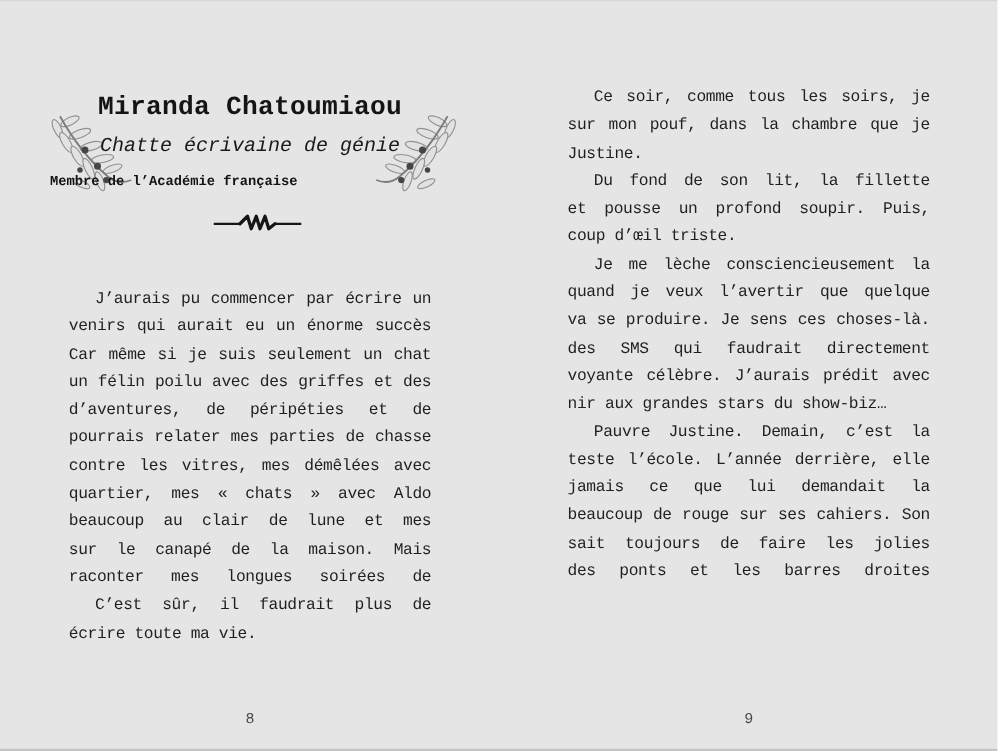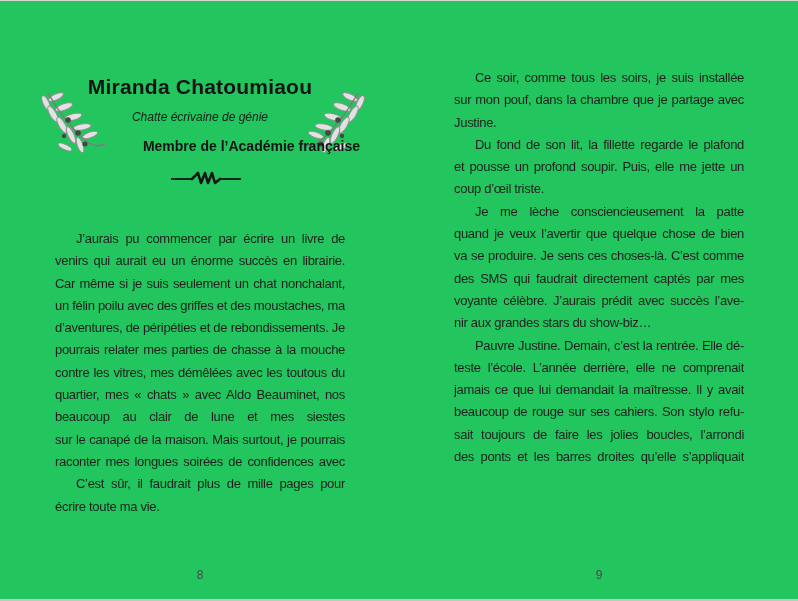--- a/index.html
+++ b/index.html
@@ -1,40 +1,40 @@
 <!DOCTYPE html>
 <html lang="fr"><head>
 <meta charset="utf-8">
 <style>
   html,body{margin:0;padding:0;background:#ffffff;}
   .screen{
     position:relative;
     width:798px;height:598px;
-    background:#22c55e;
+    background:#e5e5e5;
     border-top:1px solid #d6d6d6;
     border-bottom:2px solid #c2c6c8;
-    font-family:Liberation Sans, sans-serif;
+    font-family:Liberation Mono, monospace;
     color:#1f1f1f;
     overflow:hidden;
   }
   .abs{position:absolute;}
   
   .hdr-author{
     left:40px;top:74px;width:320px;
     text-align:center;font-weight:bold;font-size:21px;line-height:24px;
     color:#141414;letter-spacing:0.2px;
   }
   .hdr-subtitle{
     left:40px;top:106px;width:320px;
-    text-align:center;font-style:italic;font-size:12px;line-height:20px;
+    text-align:center;font-style:italic;font-size:16px;line-height:20px;
     color:#1a1a1a;
   }
   .hdr-affiliation{
     left:40px;top:135px;width:320px;
-    text-align:right;font-weight:bold;font-size:14px;line-height:20px;
+    text-align:left;font-weight:bold;font-size:11px;line-height:20px;
     color:#141414;
   }
   .branch{left:38px;top:86px;width:68px;height:78px;}
   .branch.mirror{left:300px;transform:scaleX(-1);}
   .divider{left:170px;top:169px;width:72px;height:18px;}
   
   .body-col{width:290px;}
   .body-left{left:55px;top:206px;margin-top:21px;}
   .body-right{left:454px;top:66px;}
   .line{

